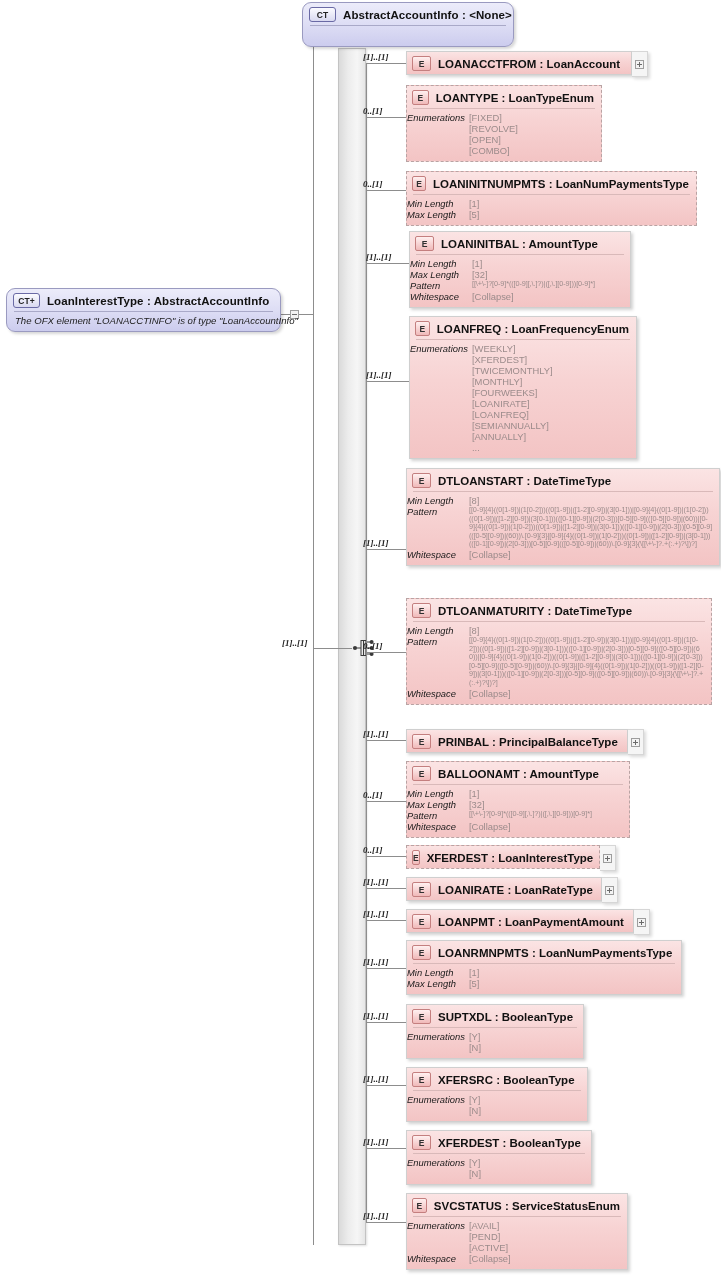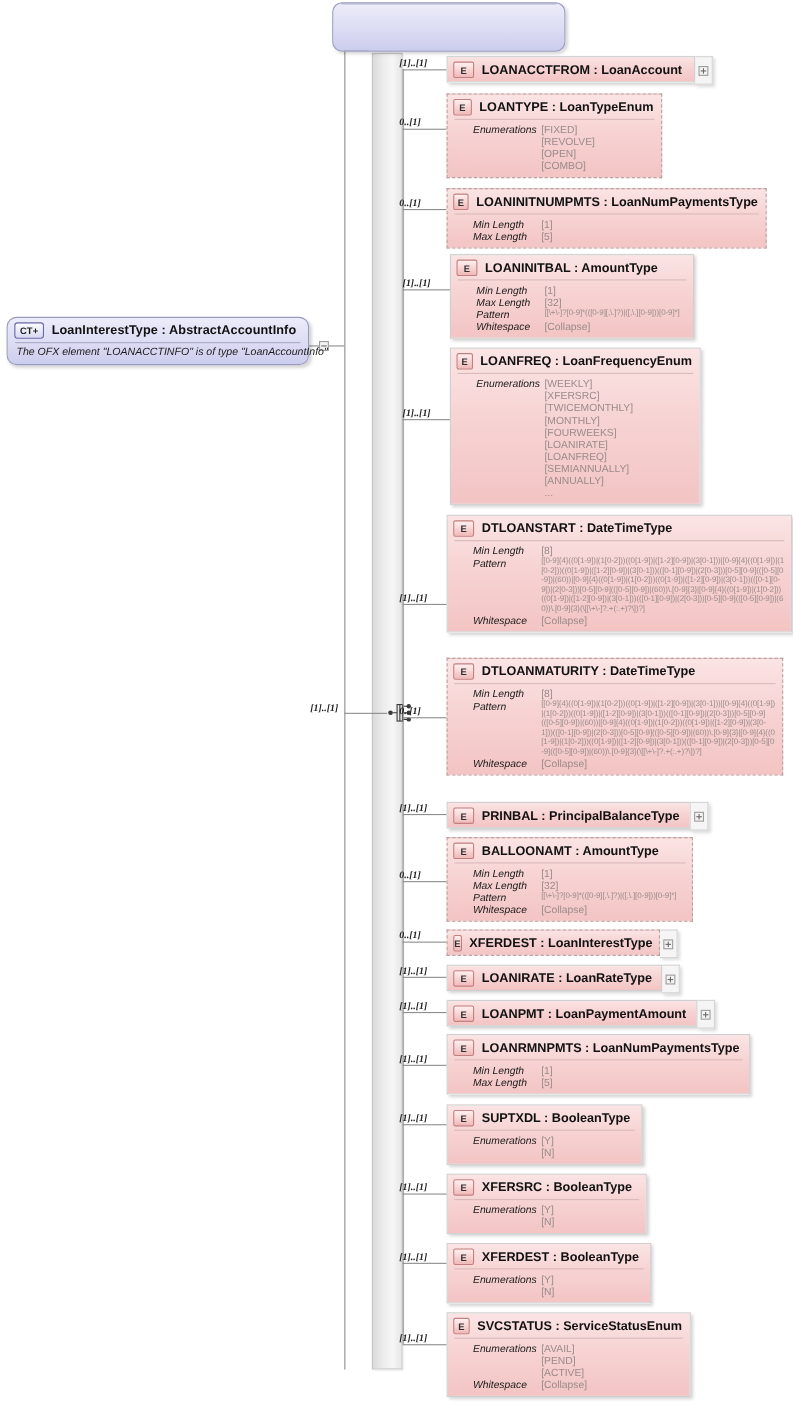--- a/index.html
+++ b/index.html
@@ -67,21 +67,21 @@
   .e-head .badge{
     display:inline-flex;align-items:center;justify-content:center;
     width:17px;height:13px;
     border:1px solid #c47f7f;border-radius:2px;
     background:linear-gradient(to bottom,#fff0f0,#f0b9b9);
     font-size:8.5px;font-weight:bold;color:#303030;
     margin-right:7px;
   }
   .e-sep{height:1px;background:#d9b9b9;margin:0 6px;}
   .e-facets{
-    padding:3px 6px 5px 23px;
+    padding:3px 6px 5px 0;
     font-size:9.4px;
     display:flex;
   }
   .pattern-val{
     color:#9b8b8b;
     font-size:7.3px;
     line-height:8.6px;
     word-break:break-all;
     letter-spacing:-0.1px;
   }
@@ -172,20 +172,24 @@
       <circle cx="19.6" cy="11" r="2" fill="#3a3a3a"></circle>
       <circle cx="19.6" cy="17" r="2" fill="#3a3a3a"></circle>
     </svg>
   </div>
   <div class="card" style="left:282px;top:638px;">[1]..[1]</div>
   <div class="ln h" style="left:313px;top:648px;width:39px;"></div>
 
   <div class="ln v" style="left:366px;top:63px;height:1159px;"></div>
 
   <div class="node ct-box" style="left:302px;top:2px;width:212px;height:45px;">
+    <div class="ct-head">
+      <span class="badge">CT</span>
+      <span>AbstractAccountInfo : &lt;None&gt;</span>
+    </div>
     <div class="ct-sep"></div>
   </div>
 
   <div class="node ct-box" style="left:6px;top:288px;width:275px;height:44px;">
     <div class="ct-head">
       <span class="badge">CT+</span>
       <span>LoanInterestType : AbstractAccountInfo</span>
     </div>
     <div class="ct-sep"></div>
     <div class="ct-doc">The OFX element "LOANACCTINFO" is of type "LoanAccountInfo"</div>
@@ -284,21 +288,21 @@
           <span>LOANFREQ : LoanFrequencyEnum</span>
         </div>
         <div class="e-sep"></div>
         <div class="e-facets" style="display: block;">
           <div class="facet-row">
             <span class="k">Enumerations</span>
             <span class="v">[WEEKLY]</span>
           </div>
           <div class="facet-row">
             <span class="k"></span>
-            <span class="v">[XFERSRC]</span>
+            <span class="v">[XFERDEST]</span>
           </div>
           <div class="facet-row">
             <span class="k"></span>
             <span class="v">[TWICEMONTHLY]</span>
           </div>
           <div class="facet-row">
             <span class="k"></span>
             <span class="v">[MONTHLY]</span>
           </div>
           <div class="facet-row">

